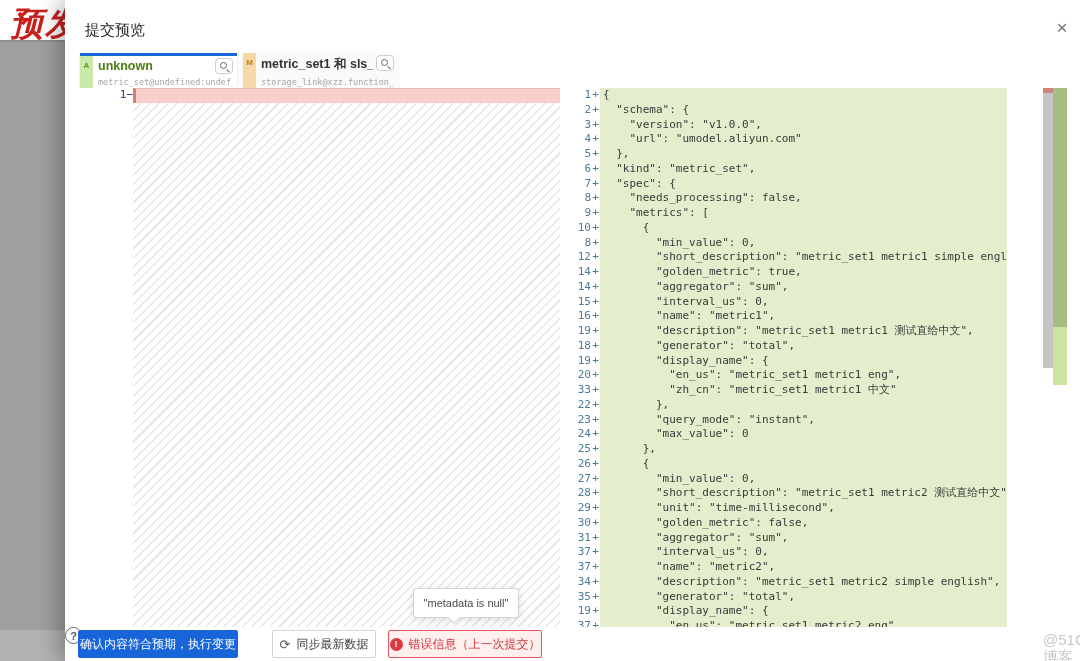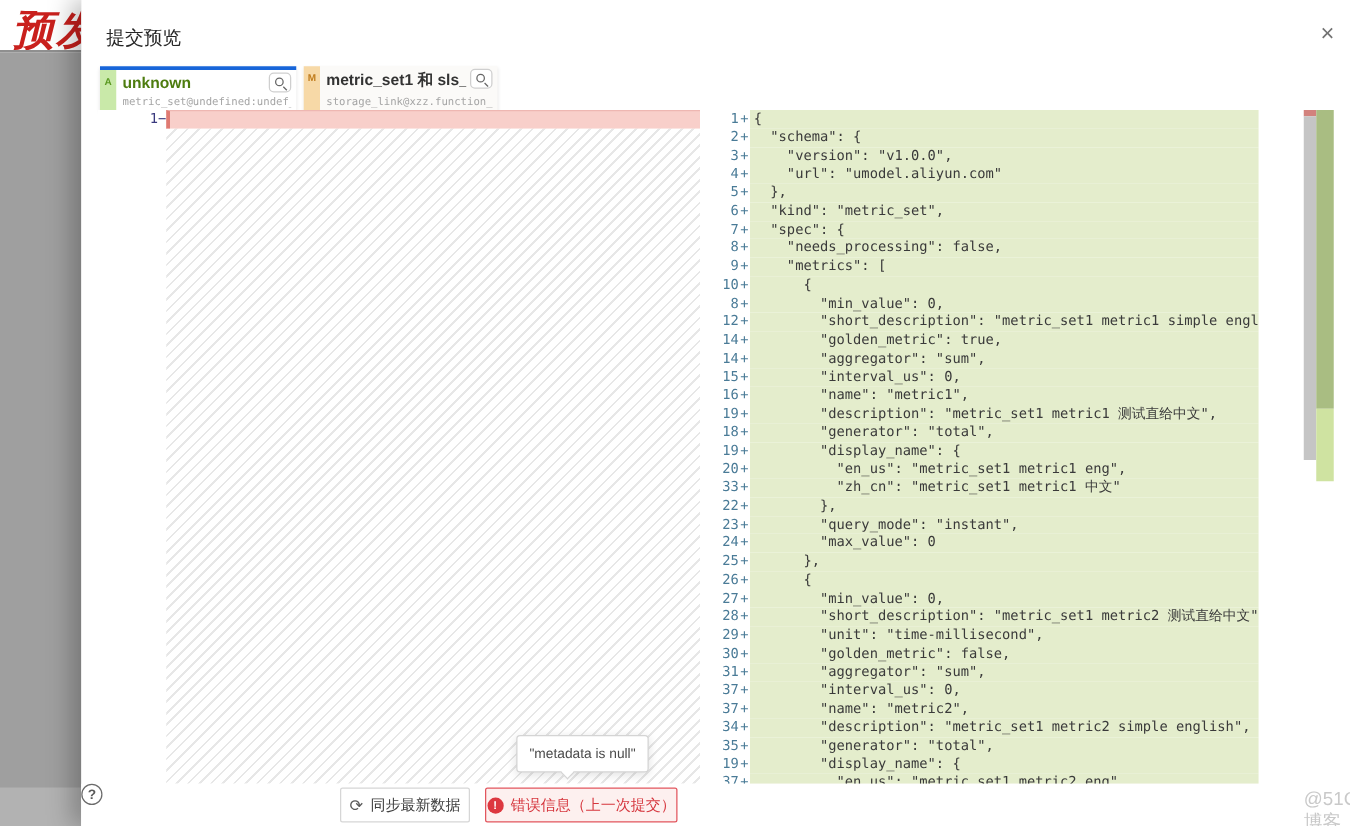--- a/index.html
+++ b/index.html
@@ -162,20 +162,21 @@
   <div class="abs" id="scroll-thumb"></div>
   <div class="abs" id="ruler-added-1"></div>
   <div class="abs" id="ruler-added-2"></div>
 
   <div class="abs" id="tooltip">
     <span>"metadata is null"</span>
     <i id="tooltip-arrow"></i>
   </div>
 
   <div class="abs" id="footer">
+    <div class="btn" id="confirm-btn">确认内容符合预期，执行变更</div>
     <div id="help-btn">?</div>
     <div class="btn" id="sync-btn">
       <span class="ico">⟳</span>
       <span>同步最新数据</span>
     </div>
     <div class="btn" id="error-btn">
       <span id="error-ico">!</span>
       <span>错误信息（上一次提交）</span>
     </div>
   </div>

